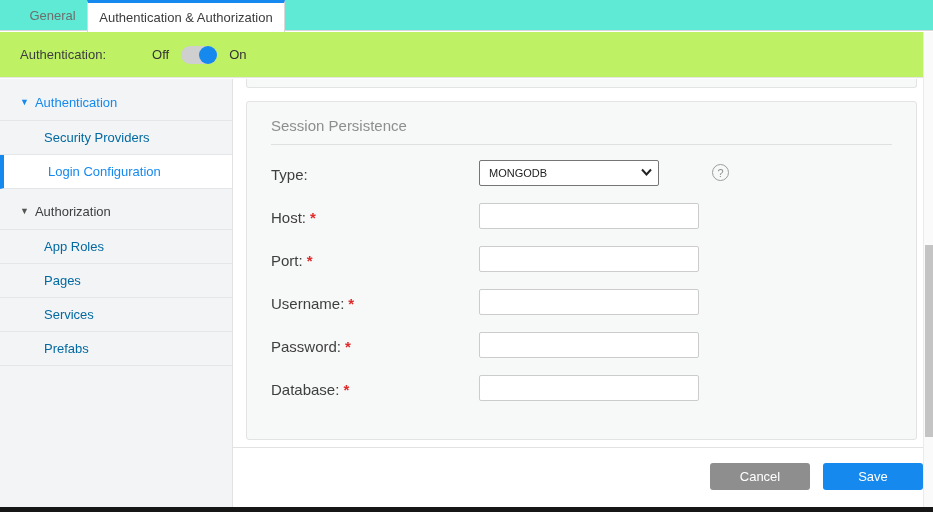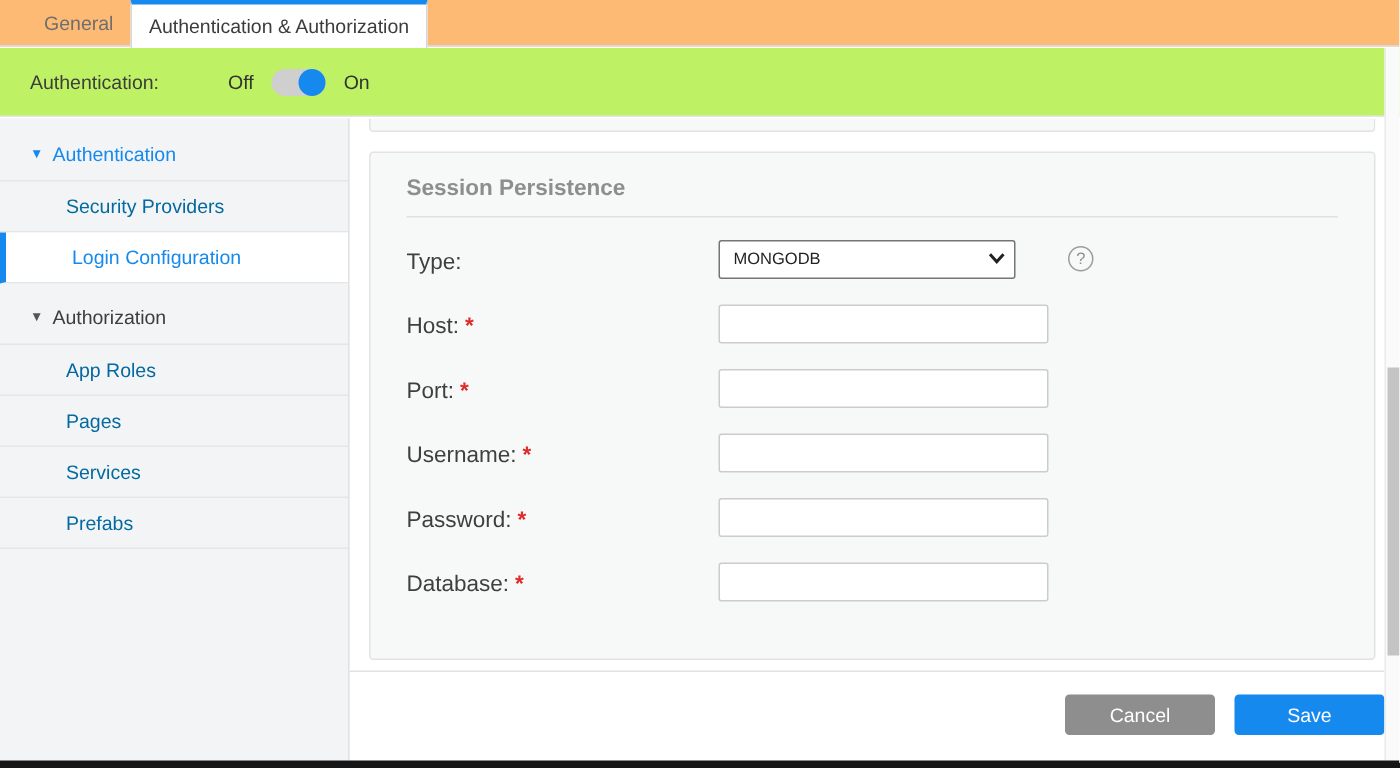--- a/index.html
+++ b/index.html
@@ -7,21 +7,21 @@
   body {
     font-family: "Liberation Sans", sans-serif;
     background: #ffffff;
     position: relative;
     color: #3d3d3d;
   }
 
   
   .tabbar {
     position: absolute; left: 0; top: 0; width: 933px; height: 31px;
-    background: #fdba74; border-bottom: 1px solid #d8d8d8;
+    background: #5eead4; border-bottom: 1px solid #d8d8d8;
   }
   .tab {
     position: absolute; top: 0; height: 31px;
     display: flex; align-items: center; justify-content: center;
     font-size: 13px; cursor: pointer;
   }
   .tab-general { left: 18px; width: 69px; color: #6e6e6e; }
   .tab-active {
     left: 87px; width: 198px; background: #ffffff;
     border-top: 3px solid #1589ee;
@@ -77,37 +77,37 @@
     position: absolute; left: 246px; top: 79px; width: 671px; height: 9px;
     background: #f7f8f8; border: 1px solid #e3e3e3; border-top: none;
     border-radius: 0 0 3px 3px;
   }
   .card {
     position: absolute; left: 246px; top: 101px; width: 671px; height: 339px;
     background: #f7f8f8; border: 1px solid #e3e3e3; border-radius: 3px;
   }
   .card-title {
     position: absolute; left: 24px; top: 15px;
-    font-size: 15px; font-weight: 700; color: #8e8e8e;
+    font-size: 15px; font-weight: 400; color: #8e8e8e;
   }
   .card-divider {
     position: absolute; left: 24px; right: 24px; top: 42px;
     border-bottom: 1px solid #e0e0e0;
   }
   .frow-label {
     position: absolute; left: 24px; font-size: 15px; color: #3f3f3f;
   }
   .frow-label .req { color: #e02b2b; margin-left: 4px; font-weight: bold; }
   .fctl { position: absolute; left: 232px; width: 220px; height: 26px; }
   .fctl input {
     width: 100%; height: 100%; border: 1px solid #cccccc; border-radius: 2px;
     background: #ffffff; padding: 0 8px; font-size: 12px;
     font-family: "Liberation Sans", sans-serif; color: #333; outline: none;
   }
-  .selectwrap { position: absolute; left: 232px; width: 198px; height: 26px; }
+  .selectwrap { position: absolute; left: 232px; width: 180px; height: 26px; }
   .selectwrap select {
     width: 100%; height: 100%; border: 1px solid #757575; border-radius: 2px;
     background: #ffffff; padding: 0 24px 0 9px; font-size: 11px;
     font-family: "Liberation Sans", sans-serif; color: #222;
     -webkit-appearance: none; appearance: none; outline: none; cursor: pointer;
   }
   .selectwrap svg { position: absolute; right: 7px; top: 8px; pointer-events: none; }
   .help-icon {
     position: absolute; left: 465px; width: 17px; height: 17px;
     border: 1px solid #9c9c9c; border-radius: 50%; color: #8f8f8f;

